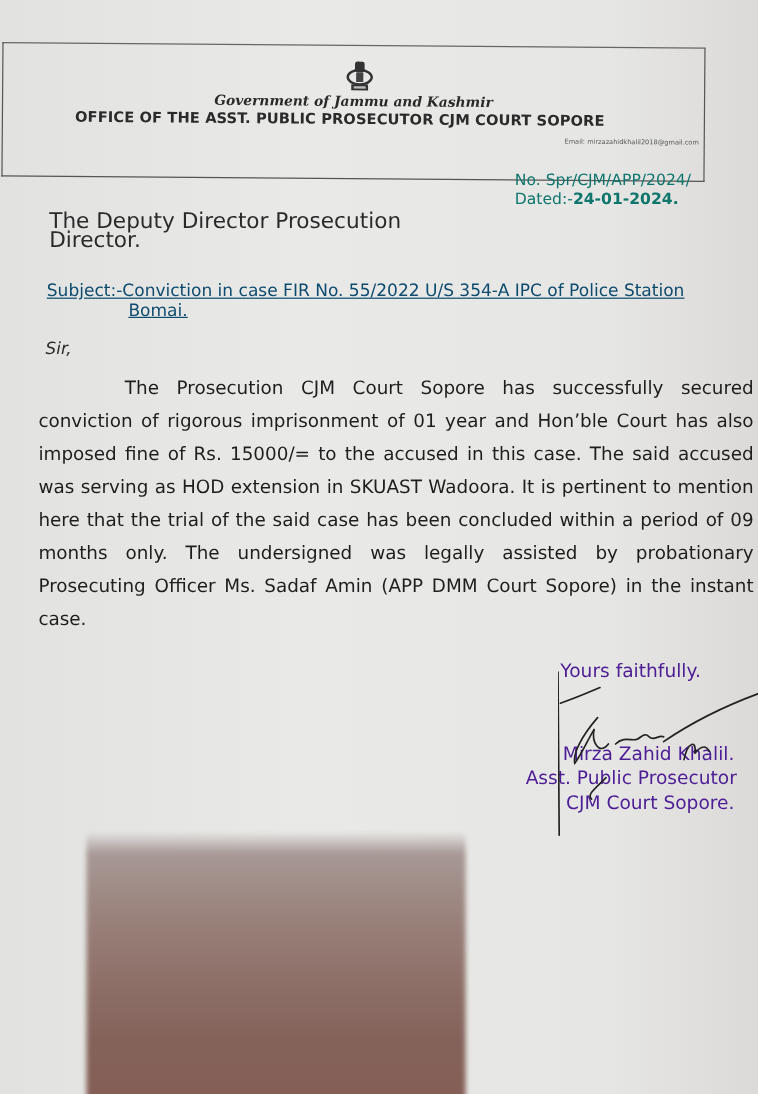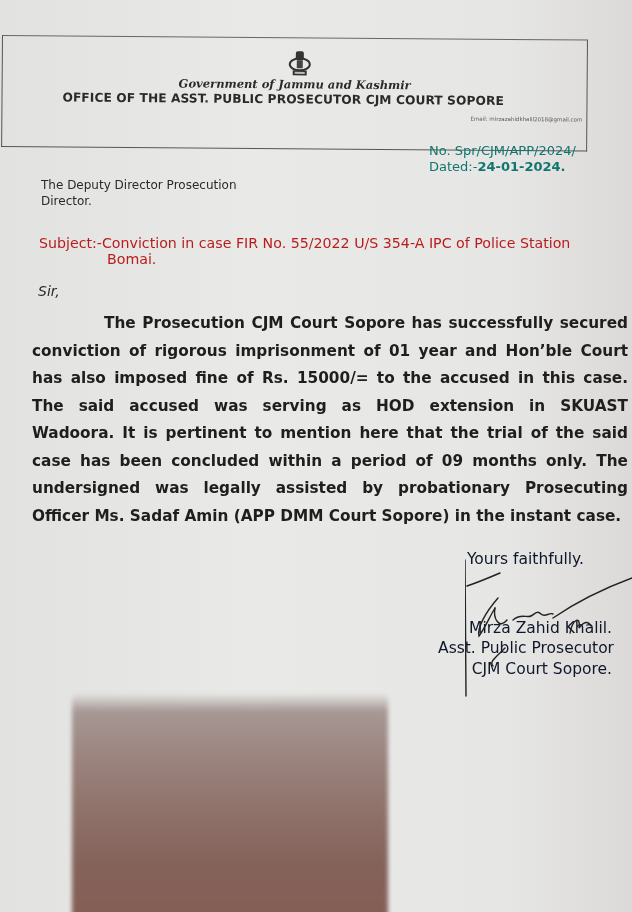--- a/index.html
+++ b/index.html
@@ -22,31 +22,30 @@
   }
   .office-line {
     position: absolute; left: 60px; top: 54px; font-weight: bold; font-size: 12.2px;
     letter-spacing: 0.1px; color: #2a2a2a;
   }
   .email-line {
     position: absolute; right: 4px; top: 76px; font-size: 5.5px; color: #555;
   }
   .ref { position: absolute; left: 429px; top: 130px; font-size: 13px; color: #0f766e; line-height: 16px; }
   .ref .date-val { font-weight: bold; }
-  .addr { position: absolute; left: 41px; top: 164px; font-size: 12px; line-height: 16px; color: #2a2a2a; }
-  .subject { position: absolute; left: 39px; top: 222px; font-size: 14.2px; line-height: 16px; color: #b91c1c; width: 590px; }
+  .addr { position: absolute; left: 41px; top: 164px; font-size: 18px; line-height: 16px; color: #2a2a2a; }
+  .subject { position: absolute; left: 39px; top: 222px; font-size: 14.2px; line-height: 16px; color: #0c4a6e; width: 590px; text-decoration: underline; }
   .subject .cont { display: block; padding-left: 68px; }
   .salutation { position: absolute; left: 38px; top: 270px; font-size: 14px; color: #2a2a2a; font-style: italic; }
   .body-text {
     position: absolute; left: 32px; top: 297px; width: 596px;
     font-size: 15.3px; line-height: 27.5px; text-align: justify; color: #1e1e1e;
     text-indent: 72px;
-    font-weight: bold;
   }
-  .sign-block { position: absolute; right: 18px; top: 536px; text-align: right; font-size: 15.5px; line-height: 20.5px; color: #0f172a; }
+  .sign-block { position: absolute; right: 18px; top: 536px; text-align: right; font-size: 15.5px; line-height: 20.5px; color: #4c1d95; }
   .sign-block .closing { margin-right: 30px; margin-bottom: 48px; }
   .sign-block .name { margin-right: 2px; }
   .sign-block .dept { margin-right: 2px; }
   .signature { position: absolute; left: 465px; top: 545px; width: 167px; height: 140px; pointer-events: none; }
   .thumb {
     position: absolute; left: 72px; top: 680px; width: 316px; height: 232px;
     background: linear-gradient(180deg, rgba(166,150,148,0.0) 0%, #a79895 8%, #9a827c 30%, #8d6f67 55%, #84625a 75%, #855e55 100%);
     border-radius: 6px 6px 0 0;
     filter: blur(2px);
   }

